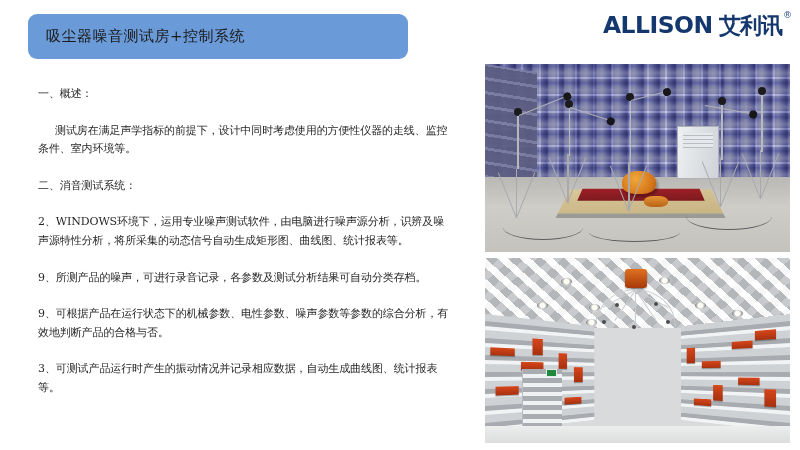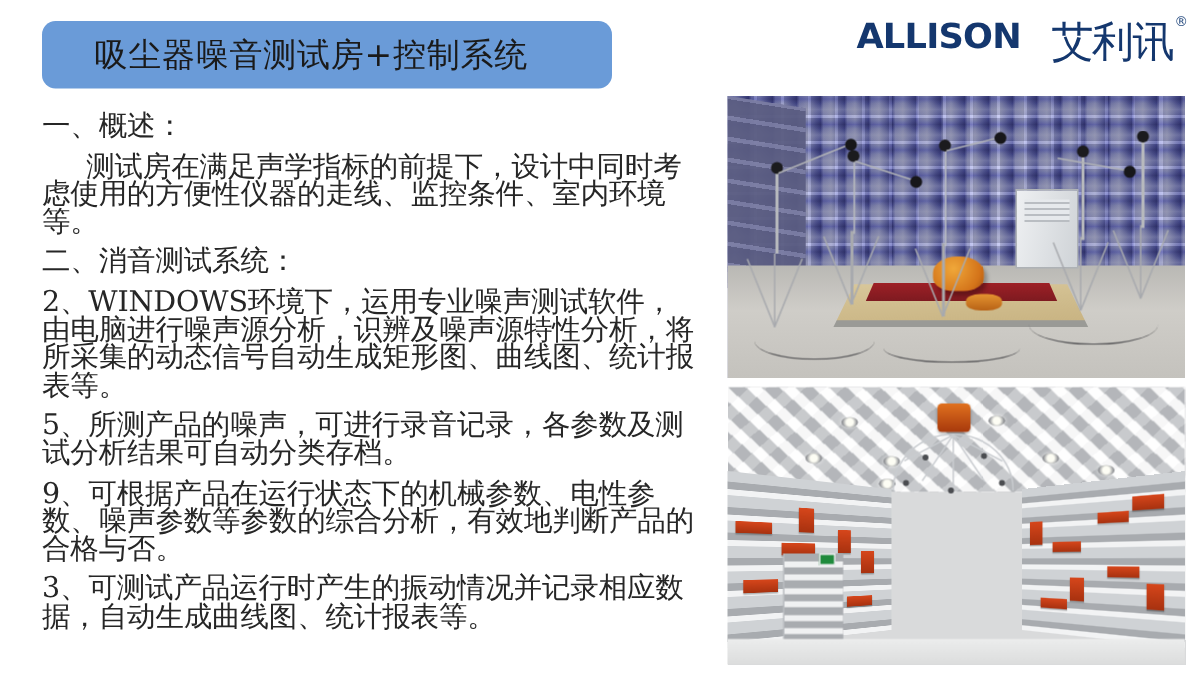--- a/index.html
+++ b/index.html
@@ -27,23 +27,23 @@
     top: 14px;
     width: 380px;
     height: 45px;
     background: #6a9bd8;
     border-radius: 9px;
     display: flex;
     align-items: center;
   }
   #title-text {
     font-family: "DejaVu Serif", serif;
-    font-size: 22px;
+    font-size: 15px;
     color: #1a1a1a;
-    padding-left: 35px;
+    padding-left: 18px;
     letter-spacing: 0.5px;
     white-space: nowrap;
   }
 
   
   #logo {
     position: absolute;
     right: 8px;
     top: 14px;
     display: flex;
@@ -53,48 +53,48 @@
     font-family: "DejaVu Sans", sans-serif;
     font-weight: bold;
     font-size: 23px;
     color: #14376e;
     letter-spacing: -0.5px;
     line-height: 1;
     transform: scaleX(1.02);
   }
   #logo-cn {
     font-family: "DejaVu Serif", serif;
-    font-weight: normal;
-    font-size: 28px;
+    font-weight: bold;
+    font-size: 22px;
     color: #14376e;
     line-height: 1;
-    margin-left: 21px;
+    margin-left: 7px;
     letter-spacing: -1px;
   }
   #logo-reg {
     font-family: "DejaVu Sans", sans-serif;
     font-size: 9px;
     color: #2b4f82;
     margin-left: 1px;
     margin-top: -4px;
   }
 
   
   #body-text {
     position: absolute;
     left: 20px;
     top: 67px;
     width: 452px;
   }
   .para {
     font-family: "DejaVu Serif", serif;
-    font-size: 19px;
+    font-size: 11px;
     line-height: 18.6px;
     color: #262626;
-    margin: 8px;
+    margin: 18px;
     text-align: left;
     letter-spacing: -0.1px;
     word-break: break-all;
   }
   .indent { text-indent: 1.55em; }
 
   
   .photo {
     position: absolute;
     overflow: hidden;
@@ -350,21 +350,21 @@
     <span id="logo-latin">ALLISON</span>
     <span id="logo-cn">艾利讯</span>
     <span id="logo-reg">®</span>
   </div>
 
   <div id="body-text">
     <p class="para">一、概述：</p>
     <p class="para indent">测试房在满足声学指标的前提下，设计中同时考虑使用的方便性仪器的走线、监控条件、室内环境等。</p>
     <p class="para">二、消音测试系统：</p>
     <p class="para">2、WINDOWS环境下，运用专业噪声测试软件，由电脑进行噪声源分析，识辨及噪声源特性分析，将所采集的动态信号自动生成矩形图、曲线图、统计报表等。</p>
-    <p class="para">5、所测产品的噪声，可进行录音记录，各参数及测试分析结果可自动分类存档。</p>
+    <p class="para">9、所测产品的噪声，可进行录音记录，各参数及测试分析结果可自动分类存档。</p>
     <p class="para">9、可根据产品在运行状态下的机械参数、电性参数、噪声参数等参数的综合分析，有效地判断产品的合格与否。</p>
     <p class="para">3、可测试产品运行时产生的振动情况并记录相应数据，自动生成曲线图、统计报表等。</p>
   </div>
 
   <div class="photo" id="photo-top" title="消声室内吸尘器噪音测试布置（紫蓝色楔形吸声尖劈、红色地毯测试台、多支传声器支架）">
     <div class="chamber-a">
       <div class="wall-a"></div>
       <div class="wall-a-left"></div>
       <div class="floor-a"></div>
       <div class="cabinet-a"></div>

